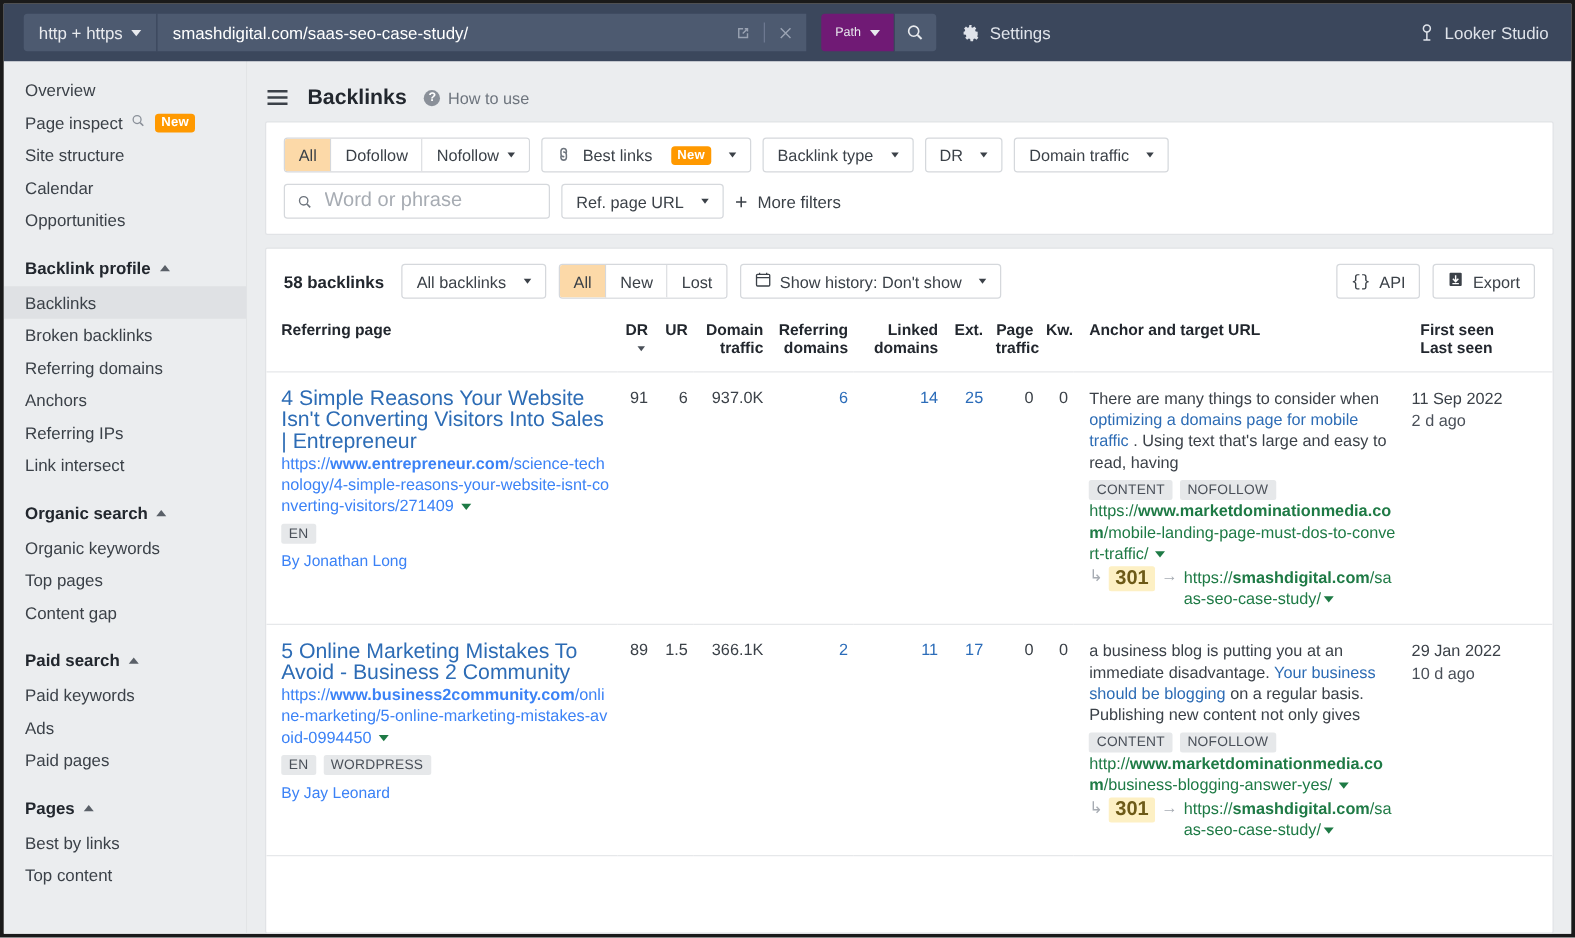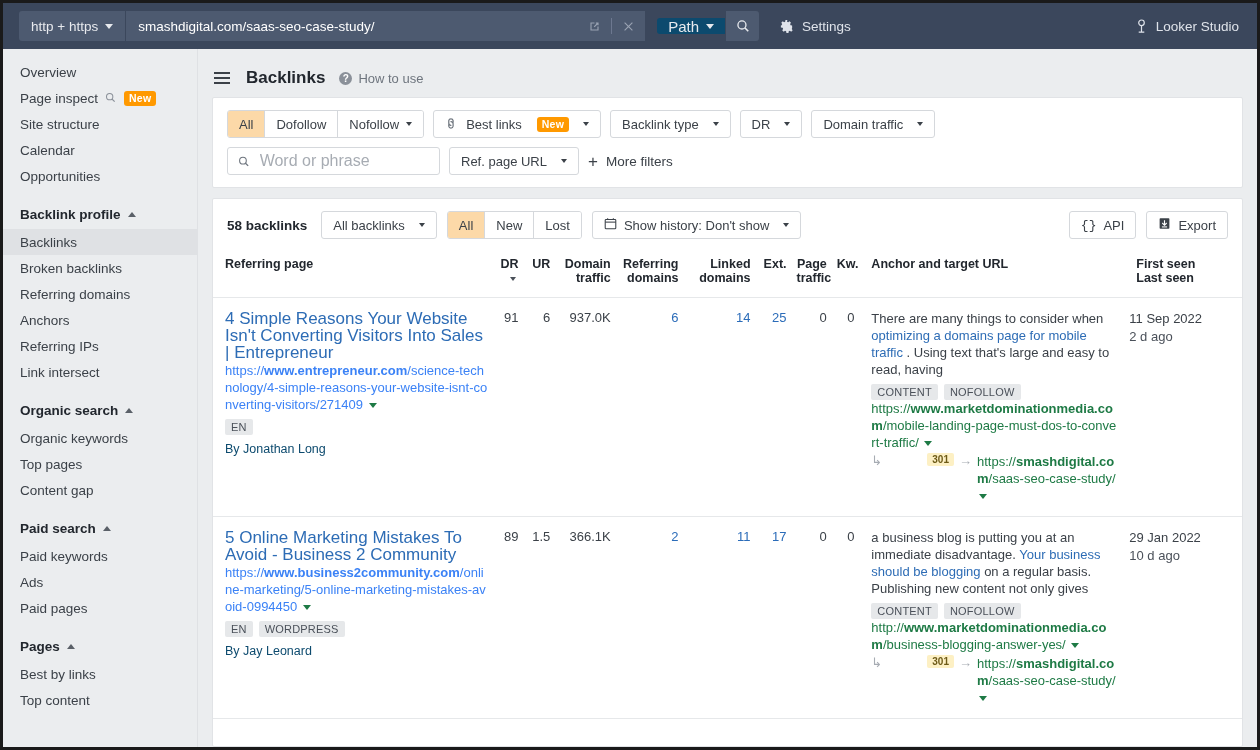--- a/index.html
+++ b/index.html
@@ -32,22 +32,22 @@
   .url-field {
     background: #4d5a70; height: 30px; display: flex; align-items: center; flex: 0 0 520px;
     padding: 0 10px 0 12px; color: #fff; font-size: 13.5px; border-left: 1px solid #3b475c;
     justify-content: space-between;
   }
   .url-text { overflow: hidden; text-overflow: ellipsis; white-space: nowrap; }
   .url-icons { display: flex; align-items: center; gap: 10px; color: #99a2b2; }
   .icon-sq { width: 13px; height: 13px; cursor: pointer; }
   .divider-v { width:1px; height:16px; background:#6d7890; }
   .path-btn {
-    background: #0c4a6e; color: #e8eaee; height: 16px; display: flex; align-items: center;
-    padding: 0 11px; font-size: 15px; margin-left: 12px; border-radius: 3px 0 0 3px; cursor: pointer;
+    background: #701a75; color: #e8eaee; height: 30px; display: flex; align-items: center;
+    padding: 0 11px; font-size: 10px; margin-left: 12px; border-radius: 3px 0 0 3px; cursor: pointer;
   }
   .srch-btn {
     background: #4d5a70; color: #e8eaee; height: 30px; width: 34px; display: flex;
     align-items: center; justify-content: center; border-left: 1px solid #3b475c;
     border-radius: 0 3px 3px 0; cursor: pointer;
   }
   .settings-btn {
     display: flex; align-items: center; gap: 8px; color: #dfe3ea; font-size: 13.5px;
     margin-left: 20px; cursor: pointer;
   }
@@ -153,27 +153,27 @@
   .grn-caret {
     display:inline-block; width:0; height:0; border-left:4px solid transparent;
     border-right:4px solid transparent; border-top:5px solid #1e7a45; vertical-align: middle;
     margin-left: 2px; cursor: pointer;
   }
   .tagrow { margin-top: 6px; display: flex; gap: 6px; flex-wrap: wrap; }
   .tag {
     background: #e6e8ea; color: #4a5059; font-size: 11px; padding: 2px 6px; border-radius: 2px;
     letter-spacing: .2px;
   }
-  .byline { color: #0c4a6e; font-size: 12.5px; margin-top: 7px; }
+  .byline { color: #3b82f6; font-size: 12.5px; margin-top: 7px; }
   .anchor-txt { color: #3b4148; font-size: 13px; line-height: 17px; text-align: left; }
   .anchor-link { color: #2d6cb5; }
   .tgt-url { color: #1e7a45; font-size: 13px; line-height: 17px; word-break: break-all; text-align: left; }
   .redir { display: flex; gap: 5px; align-items: flex-start; margin-top: 2px; font-size: 13px; text-align:left; }
   .redir-arrow { color: #a7acb3; }
-  .code301 { background: #fdf0c4; color: #6d5a17; font-size: 10px; padding: 1px 5px; border-radius: 2px; font-weight: bold; margin-left: 40px; }
+  .code301 { background: #fdf0c4; color: #6d5a17; font-size: 16px; padding: 1px 5px; border-radius: 2px; font-weight: bold; }
   .seen { font-size: 13px; color: #3b4148; line-height: 18px; text-align: left; }
   .seen .ago { color: #4a5059; }
   .hdr-caret {
     display:inline-block; width:0; height:0; border-left:3.5px solid transparent;
     border-right:3.5px solid transparent; border-top:4.5px solid #4a5059; vertical-align: middle;
     margin: 0 3px;
   }
   .scroll-col { width: 6px; background: #fff; }
 </style>
 </head>

